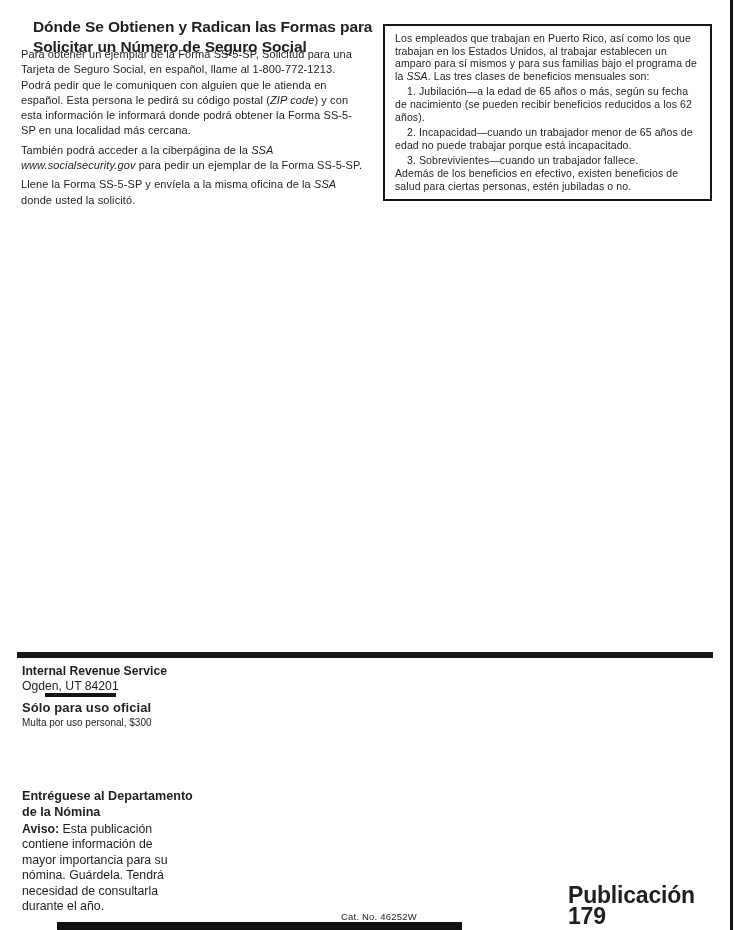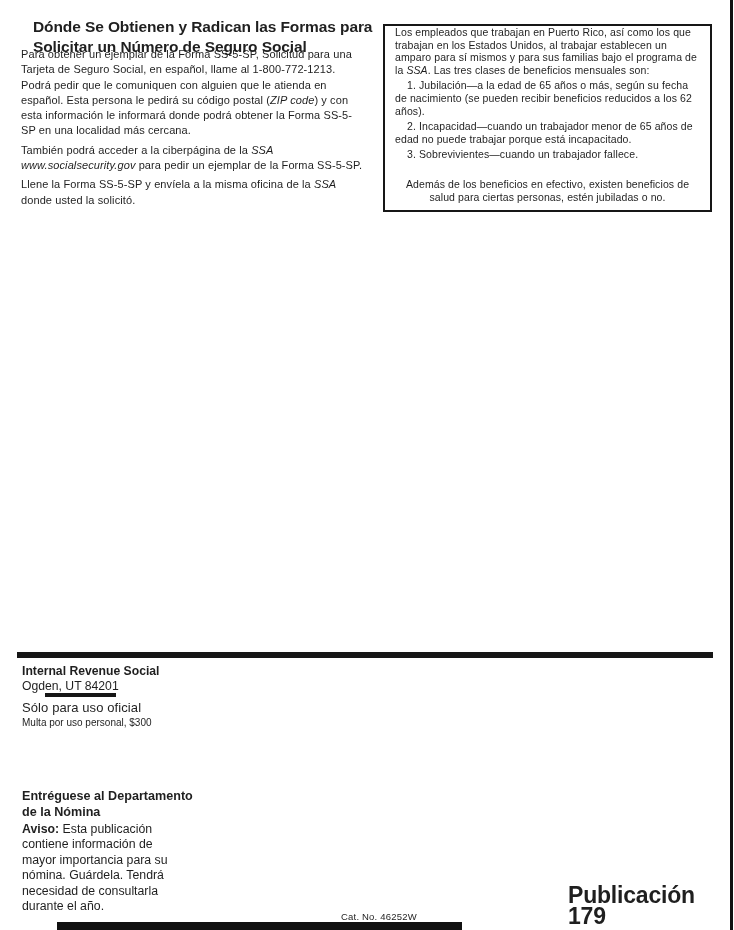--- a/index.html
+++ b/index.html
@@ -12,31 +12,31 @@
     position:absolute;left:21px;top:5px;width:340px;
     font-size:15.5px;font-weight:bold;line-height:19.5px;letter-spacing:-0.1px;margin:12px;
   }
   .left-col{
     position:absolute;left:21px;top:47px;width:345px;
     font-size:11px;line-height:15.3px;letter-spacing:0.1px;
   }
   .left-col p{margin:0 0 4px 0;}
   .info-box{
     position:absolute;left:383px;top:24px;width:329px;box-sizing:border-box;
-    border:2px solid #161616;padding:0 10px 7px 10px;
+    border:2px solid #161616;padding:6px 10px 7px 10px;
     font-size:10.5px;line-height:12.6px;letter-spacing:0.1px;
   }
   .info-box p{margin:0;}
   .info-box p.item{text-indent:12px;margin-top:3px;}
-  .info-box p.box-footer{margin-top:17px;text-align:center;}
+  .info-box p.box-footer{margin-top:0;}
   .rule-main{position:absolute;left:17px;top:652px;width:696px;height:6px;background:#161616;}
   .irs-block{position:absolute;left:22px;top:664px;font-size:12.2px;line-height:14.6px;}
   .irs-block .agency{font-weight:bold;}
   .short-rule{position:absolute;left:45px;top:693px;width:71px;height:4px;background:#161616;}
-  .official{position:absolute;left:22px;top:700px;font-size:13px;font-weight:normal;letter-spacing:0.1px;}
+  .official{position:absolute;left:22px;top:700px;font-size:13px;font-weight:bold;letter-spacing:0.1px;}
   .penalty{position:absolute;left:22px;top:717px;font-size:10px;text-align:right;}
   .delivery{position:absolute;left:22px;top:789px;width:182px;font-size:12.6px;font-weight:bold;line-height:15.5px;}
   .notice{position:absolute;left:22px;top:822px;width:160px;font-size:12.3px;line-height:15.4px;margin:0;}
   .catno{position:absolute;left:341px;top:911px;font-size:9.5px;letter-spacing:0.2px;}
   .pub-block{position:absolute;left:568px;top:885px;text-align:left;}
   .pub-block .pub-title{font-size:23px;font-weight:bold;letter-spacing:-0.2px;line-height:21px;}
   .pub-block .pub-rev{font-size:12.8px;font-weight:bold;line-height:15px;}
   .right-line{position:absolute;right:1px;top:0;width:3px;height:930px;background:#111111;}
   .bottom-bar{position:absolute;left:57px;top:922px;width:405px;height:8px;background:#111111;}
   i{font-style:italic;}
@@ -58,21 +58,21 @@
     <p><span>Los empleados que trabajan en Puerto Rico, así como los que trabajan en los Estados Unidos, al trabajar establecen un amparo para sí mismos y para sus familias bajo el programa de la </span><i>SSA</i><span>. Las tres clases de beneficios mensuales son:</span></p>
     <p class="item">1. Jubilación—a la edad de 65 años o más, según su fecha de nacimiento (se pueden recibir beneficios reducidos a los 62 años).</p>
     <p class="item">2. Incapacidad—cuando un trabajador menor de 65 años de edad no puede trabajar porque está incapacitado.</p>
     <p class="item">3. Sobrevivientes—cuando un trabajador fallece.</p>
     <p class="box-footer">Además de los beneficios en efectivo, existen beneficios de salud para ciertas personas, estén jubiladas o no.</p>
   </div>
 
   <div class="rule-main"></div>
 
   <div class="irs-block">
-    <div class="agency">Internal Revenue Social</div>
+    <div class="agency">Internal Revenue Service</div>
     <div>Ogden, UT 84201</div>
   </div>
 
   <div class="short-rule"></div>
 
   <div class="official">Sólo para uso oficial</div>
   <div class="penalty">Multa por uso personal, $300</div>
 
   <div class="delivery">Entréguese al Departamento de la Nómina</div>
 

